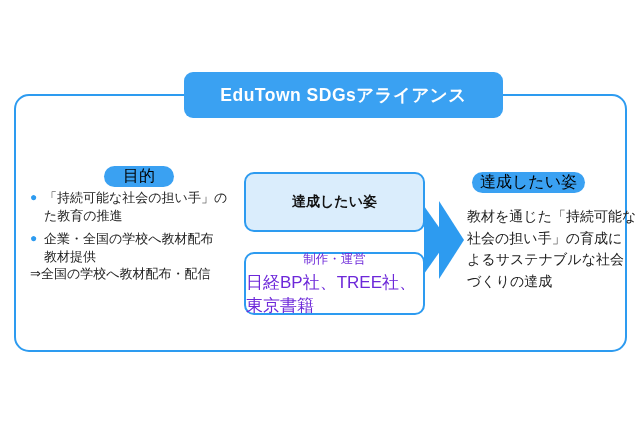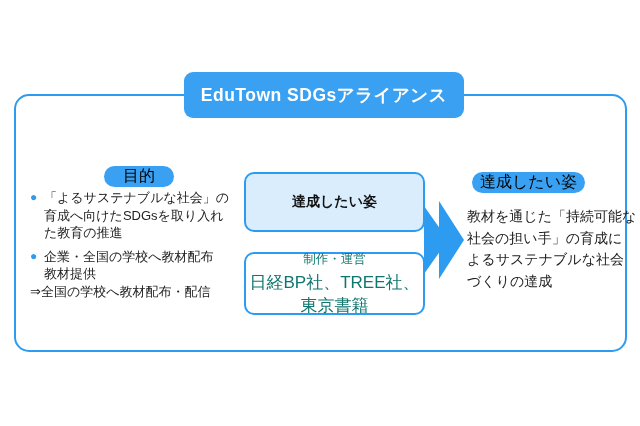--- a/index.html
+++ b/index.html
@@ -9,21 +9,21 @@
   }
   .canvas { position: relative; width: 640px; height: 426px; background: #fff; overflow: hidden; }
 
   .outer-rect {
     position: absolute; left: 14px; top: 94px; width: 613px; height: 258px;
     border: 2px solid #2d9bf0; border-radius: 15px; box-sizing: border-box;
     background: #fff;
   }
 
   .title-banner {
-    position: absolute; left: 184px; top: 72px; width: 280px; height: 46px;
+    position: absolute; left: 184px; top: 72px; width: 319px; height: 46px;
     background: #3aa1f2; border-radius: 9px;
     display: flex; align-items: center; justify-content: center;
     color: #ffffff; font-weight: bold; font-size: 17.5px; letter-spacing: 0.5px;
   }
 
   .badge {
     position: absolute; height: 21px; background: #3aa1f2; color: #000000;
     border-radius: 11px; font-size: 16px;
     display: flex; align-items: center; justify-content: center;
   }
@@ -44,21 +44,21 @@
     position: absolute; left: 244px; width: 181px; box-sizing: border-box;
     border: 2px solid #2d9bf0; border-radius: 10px;
     display: flex; align-items: center; justify-content: center;
   }
   .partner-box {
     top: 172px; height: 60px; background: #daedfc;
     font-weight: bold; font-size: 14px; color: #111;
   }
   .ops-box {
     top: 252px; height: 63px; background: #ffffff;
-    flex-direction: column; color: #0f766e; text-align: center;
+    flex-direction: column; color: #6d28d9;
   }
   .ops-line1 { font-size: 12.5px; }
   .ops-line2 { font-size: 17px; margin-top: 3px; }
 
   .arrow { position: absolute; left: 424px; top: 201px; width: 40px; height: 78px; }
   .arrow polygon { fill: #2d9bf0; }
 
   .right-block {
     position: absolute; left: 467px; top: 206px; width: 170px;
     font-size: 14px; line-height: 21.5px; color: #222;
@@ -75,22 +75,21 @@
   <div class="title-banner">
     <span>EduTown SDGsアライアンス</span>
   </div>
 
   <div class="badge purpose-badge">目的</div>
 
   <div class="left-block">
     <div class="bullet-item">
       <span class="bullet">●</span>
       <div class="lines">
-        <div>「よるサステナブルな社会」の</div>
-        <div>育成へ向けたSDGsを取り入れ</div>
+        <div>「持続可能な社会の担い手」の</div>
         <div>た教育の推進</div>
       </div>
     </div>
     <div class="bullet-item">
       <span class="bullet">●</span>
       <div class="lines">
         <div>企業・全国の学校へ教材配布</div>
         <div>教材提供</div>
       </div>
     </div>

